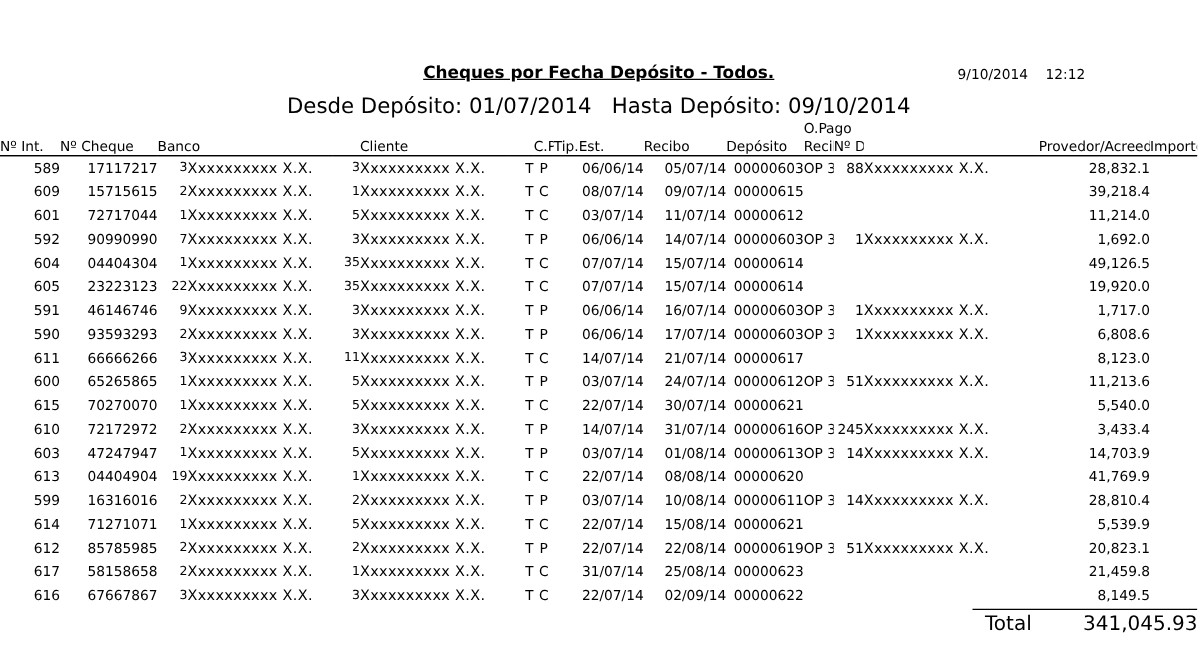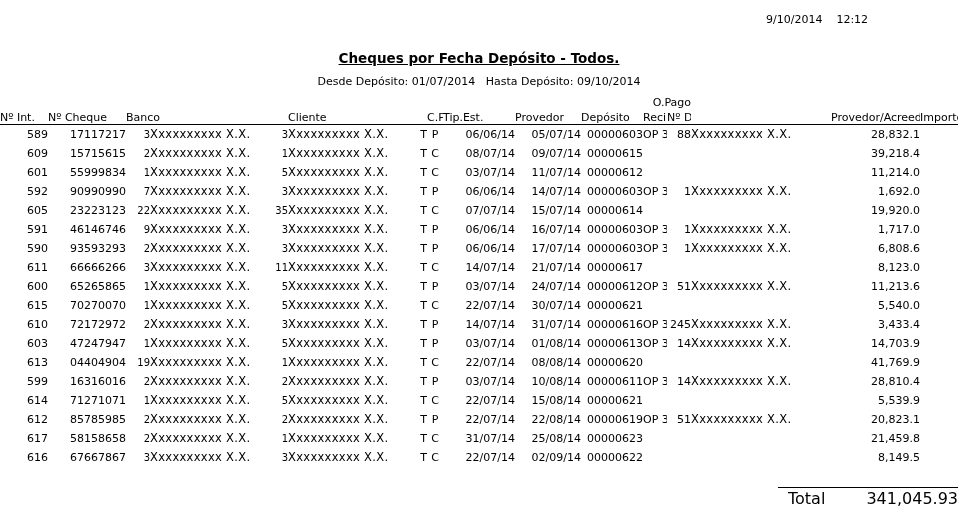--- a/index.html
+++ b/index.html
@@ -27,21 +27,21 @@
     width: 320px;
     font-size: 11px;
     line-height: 19px;
     letter-spacing: 0px;
   }
   .meta-row {
     display: block;
     text-align: left;
     white-space: pre;
   }
-  .meta-row.r1 { padding-left: 138px; }
+  .meta-row.r1 { padding-left: 138px; margin-top: 40px; }
   .meta-row.r2 { padding-left: 152px; }
 
   
   .title {
     position: absolute;
     top: 50px;
     left: 0;
     width: 958px;
     text-align: center;
     font-size: 13.5px;
@@ -50,21 +50,21 @@
   }
   .title span {
     text-decoration: underline;
   }
   .subtitle {
     position: absolute;
     top: 75px;
     left: 0;
     width: 958px;
     text-align: center;
-    font-size: 11px;
+    font-size: 17px;
     white-space: pre;
   }
 
   
   .grid {
     position: absolute;
     left: 0;
     top: 96px;
     width: 958px;
     font-size: 11px;
@@ -90,21 +90,20 @@
     line-height: 13px;
     padding-bottom: 1px;
     border-bottom: 1.3px solid #000;
     vertical-align: bottom;
   }
   thead tr.sup th {
     border-bottom: none;
     height: 13px;
     line-height: 12px;
     padding-bottom: 0;
-    text-align: right;
   }
 
   
   tbody td {
     height: 19px;
     line-height: 19px;
     font-size: 11px;
   }
 
   .num   { text-align: right; }
@@ -196,21 +195,21 @@
           <th class="c-imp"></th>
         </tr>
         <tr>
           <th class="c-int lft">Nº Int.</th>
           <th class="c-chq lft">Nº Cheque</th>
           <th class="c-bcod lft" colspan="2">Banco</th>
           <th class="c-bnam"></th>
           <th class="c-clnam lft" colspan="2">Cliente</th>
           <th class="c-cp lft">C.P.</th>
           <th class="c-tip lft" colspan="2">Tip.Est.</th>
-          <th class="c-ing lft">Provedor</th>
+          <th class="c-ing lft">Recibo</th>
           <th class="c-dep lft">Depósito</th>
           <th class="c-rec lft">Recibo Nº</th>
           <th class="c-op lft">Nº Dep.</th>
           <th class="c-ndep"></th>
           <th class="c-prnam lft">Provedor/Acreedor</th>
           <th class="c-imp num">Importe</th>
         </tr>
       </thead>
       <tbody id="tbody">
           <tr>
@@ -244,21 +243,21 @@
             <td class="c-ing num">08/07/14</td>
             <td class="c-dep num">09/07/14</td>
             <td class="c-rec num">00000615</td>
             <td class="c-op lft"></td>
             <td class="c-ndep num"></td>
             <td class="c-prnam lft xname"></td>
             <td class="c-imp num">39,218.4</td>
           </tr>
           <tr>
             <td class="c-int num">601</td>
-            <td class="c-chq num">55999834</td>
+            <td class="c-chq num">72717044</td>
             <td class="c-bcod code">1</td>
             <td class="c-bnam lft xname">Xxxxxxxxxx  X.X.</td>
             <td class="c-clcod code">5</td>
             <td class="c-clnam lft xname">Xxxxxxxxxx  X.X.</td>
             <td class="c-cp num">T</td>
             <td class="c-tip ctr">C</td>
             <td class="c-est"></td>
             <td class="c-ing num">03/07/14</td>
             <td class="c-dep num">11/07/14</td>
             <td class="c-rec num">00000612</td>
@@ -277,20 +276,38 @@
             <td class="c-cp num">T</td>
             <td class="c-tip ctr">P</td>
             <td class="c-est"></td>
             <td class="c-ing num">06/06/14</td>
             <td class="c-dep num">14/07/14</td>
             <td class="c-rec num">00000603</td>
             <td class="c-op lft">OP 316</td>
             <td class="c-ndep num">1</td>
             <td class="c-prnam lft xname">Xxxxxxxxxx  X.X.</td>
             <td class="c-imp num">1,692.0</td>
+          </tr>
+          <tr>
+            <td class="c-int num">604</td>
+            <td class="c-chq num">04404304</td>
+            <td class="c-bcod code">1</td>
+            <td class="c-bnam lft xname">Xxxxxxxxxx  X.X.</td>
+            <td class="c-clcod code">35</td>
+            <td class="c-clnam lft xname">Xxxxxxxxxx  X.X.</td>
+            <td class="c-cp num">T</td>
+            <td class="c-tip ctr">C</td>
+            <td class="c-est"></td>
+            <td class="c-ing num">07/07/14</td>
+            <td class="c-dep num">15/07/14</td>
+            <td class="c-rec num">00000614</td>
+            <td class="c-op lft"></td>
+            <td class="c-ndep num"></td>
+            <td class="c-prnam lft xname"></td>
+            <td class="c-imp num">49,126.5</td>
           </tr>
           <tr>
             <td class="c-int num">605</td>
             <td class="c-chq num">23223123</td>
             <td class="c-bcod code">22</td>
             <td class="c-bnam lft xname">Xxxxxxxxxx  X.X.</td>
             <td class="c-clcod code">35</td>
             <td class="c-clnam lft xname">Xxxxxxxxxx  X.X.</td>
             <td class="c-cp num">T</td>
             <td class="c-tip ctr">C</td>

